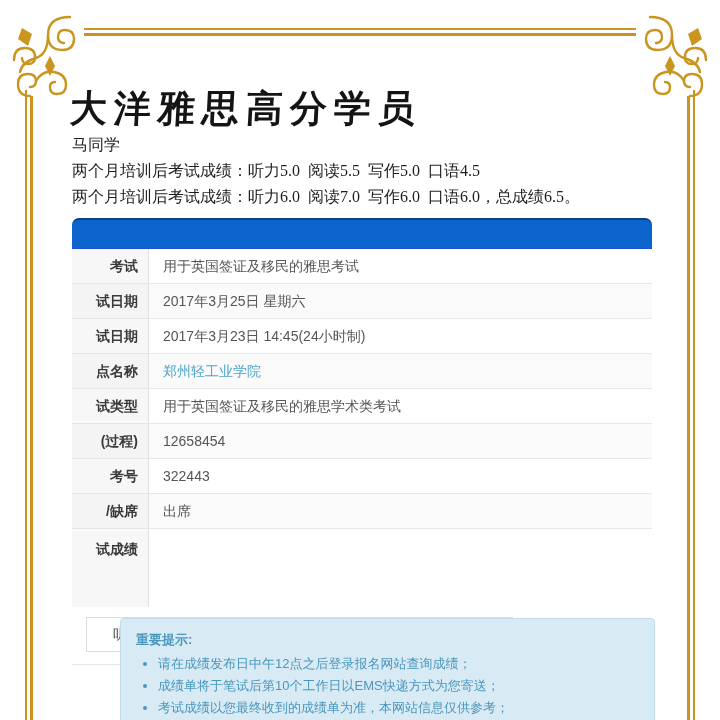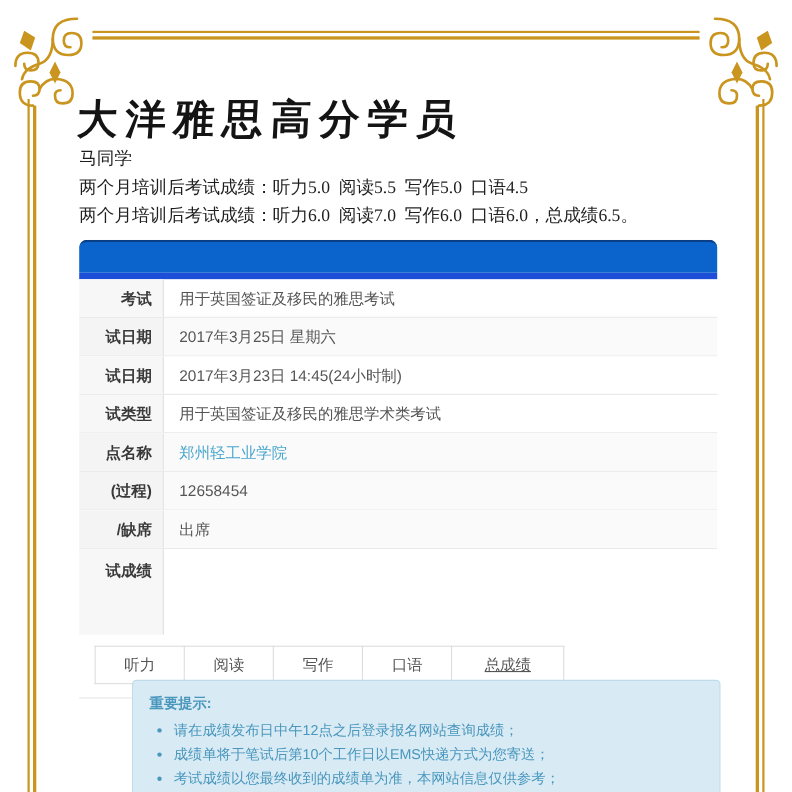--- a/index.html
+++ b/index.html
@@ -30,21 +30,21 @@
     position:absolute;left:72px;top:132px;
     font-family:"Liberation Serif",serif;
     font-size:16px;line-height:26px;color:#1e1e1e;white-space:pre;
   }
   
   .shot{position:absolute;left:72px;top:218px;width:580px;}
   .bluebar{
     height:28px;background:#0a64cc;border-radius:7px 7px 0 0;
     border-top:2px solid #0a3f85;
   }
-  .rtable{border-top:6px solid #1d4ed8;}
+  .rtable{border-top:1px solid #1d4ed8;}
   .rrow{display:flex;min-height:34px;border-bottom:1px solid #e6e6e6;background:#ffffff;}
   .rrow.alt .rval{background:#fafafa;}
   .rrow.alt .rlab{background:#f4f4f4;}
   .rlab{
     width:66px;flex:0 0 66px;background:#f7f7f7;border-right:1px solid #e0e0e0;
     text-align:right;padding:9px 10px 0 0;box-sizing:content-box;
     font-size:14px;font-weight:bold;color:#3a3a3a;
   }
   .rval{flex:1;padding:9px 0 0 14px;font-size:14px;color:#555555;}
   .rval.link{color:#4aa6cc;cursor:pointer;}
@@ -123,31 +123,35 @@
       <div class="rval">用于英国签证及移民的雅思考试</div>
     </div>
     <div class="rrow alt">
       <div class="rlab">试日期</div>
       <div class="rval">2017年3月25日 星期六</div>
     </div>
     <div class="rrow">
       <div class="rlab">试日期</div>
       <div class="rval">2017年3月23日 14:45(24小时制)</div>
     </div>
+    <div class="rrow alt">
+      <div class="rlab">点名称</div>
+      <div class="rval link">郑州轻工业学院</div>
+    </div>
     <div class="rrow">
       <div class="rlab">试类型</div>
       <div class="rval">用于英国签证及移民的雅思学术类考试</div>
     </div>
     <div class="rrow alt">
-      <div class="rlab">点名称</div>
-      <div class="rval link">郑州轻工业学院</div>
-    </div>
-    <div class="rrow alt">
       <div class="rlab">(过程)</div>
       <div class="rval">12658454</div>
+    </div>
+    <div class="rrow">
+      <div class="rlab">考号</div>
+      <div class="rval">322443</div>
     </div>
     <div class="rrow alt">
       <div class="rlab">/缺席</div>
       <div class="rval">出席</div>
     </div>
 
     <div class="rrow score-row">
       <div class="rlab">试成绩</div>
       <div>
         <table class="scoretable">

